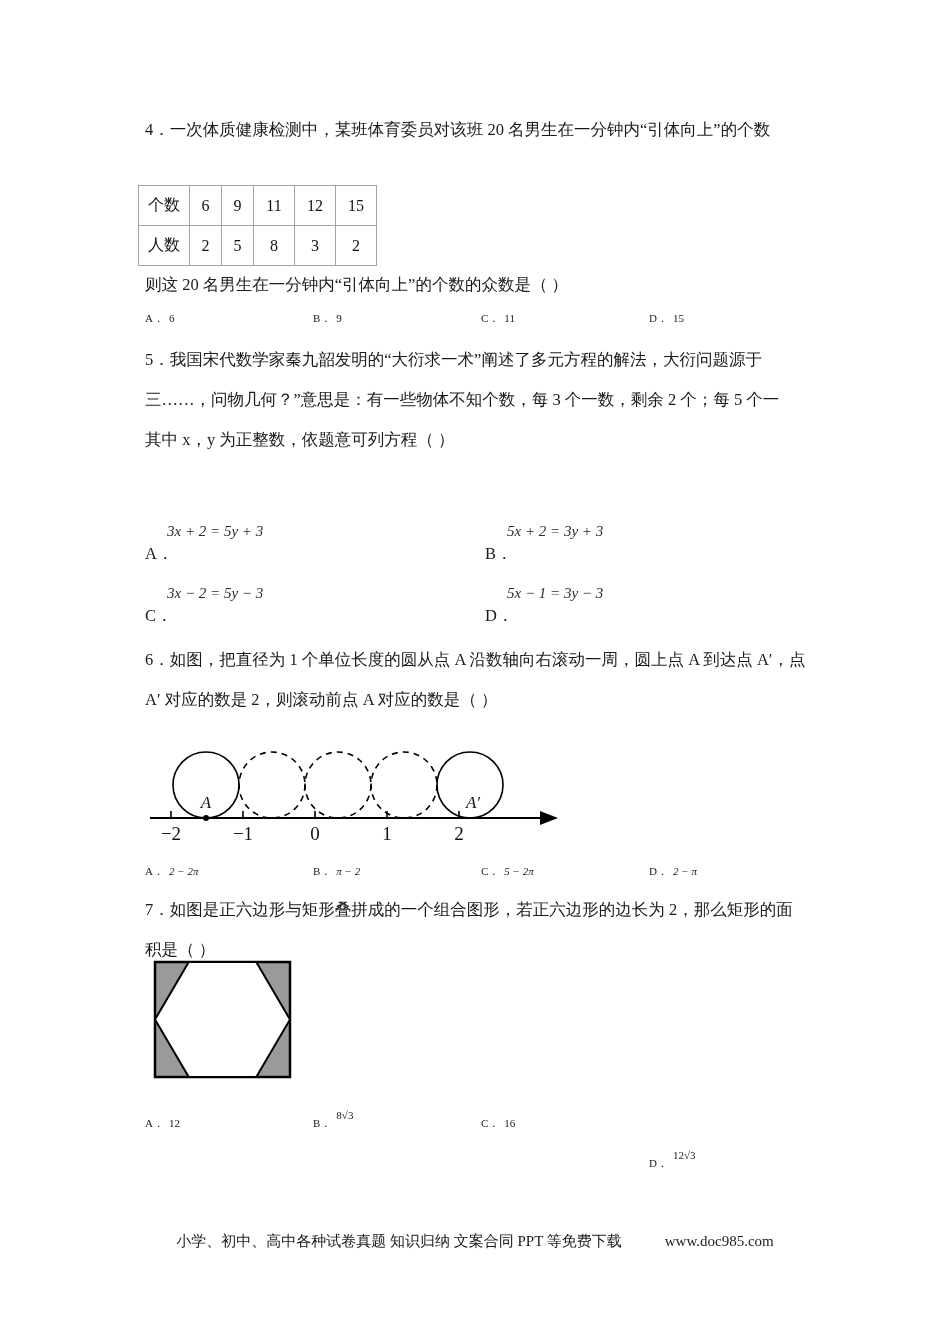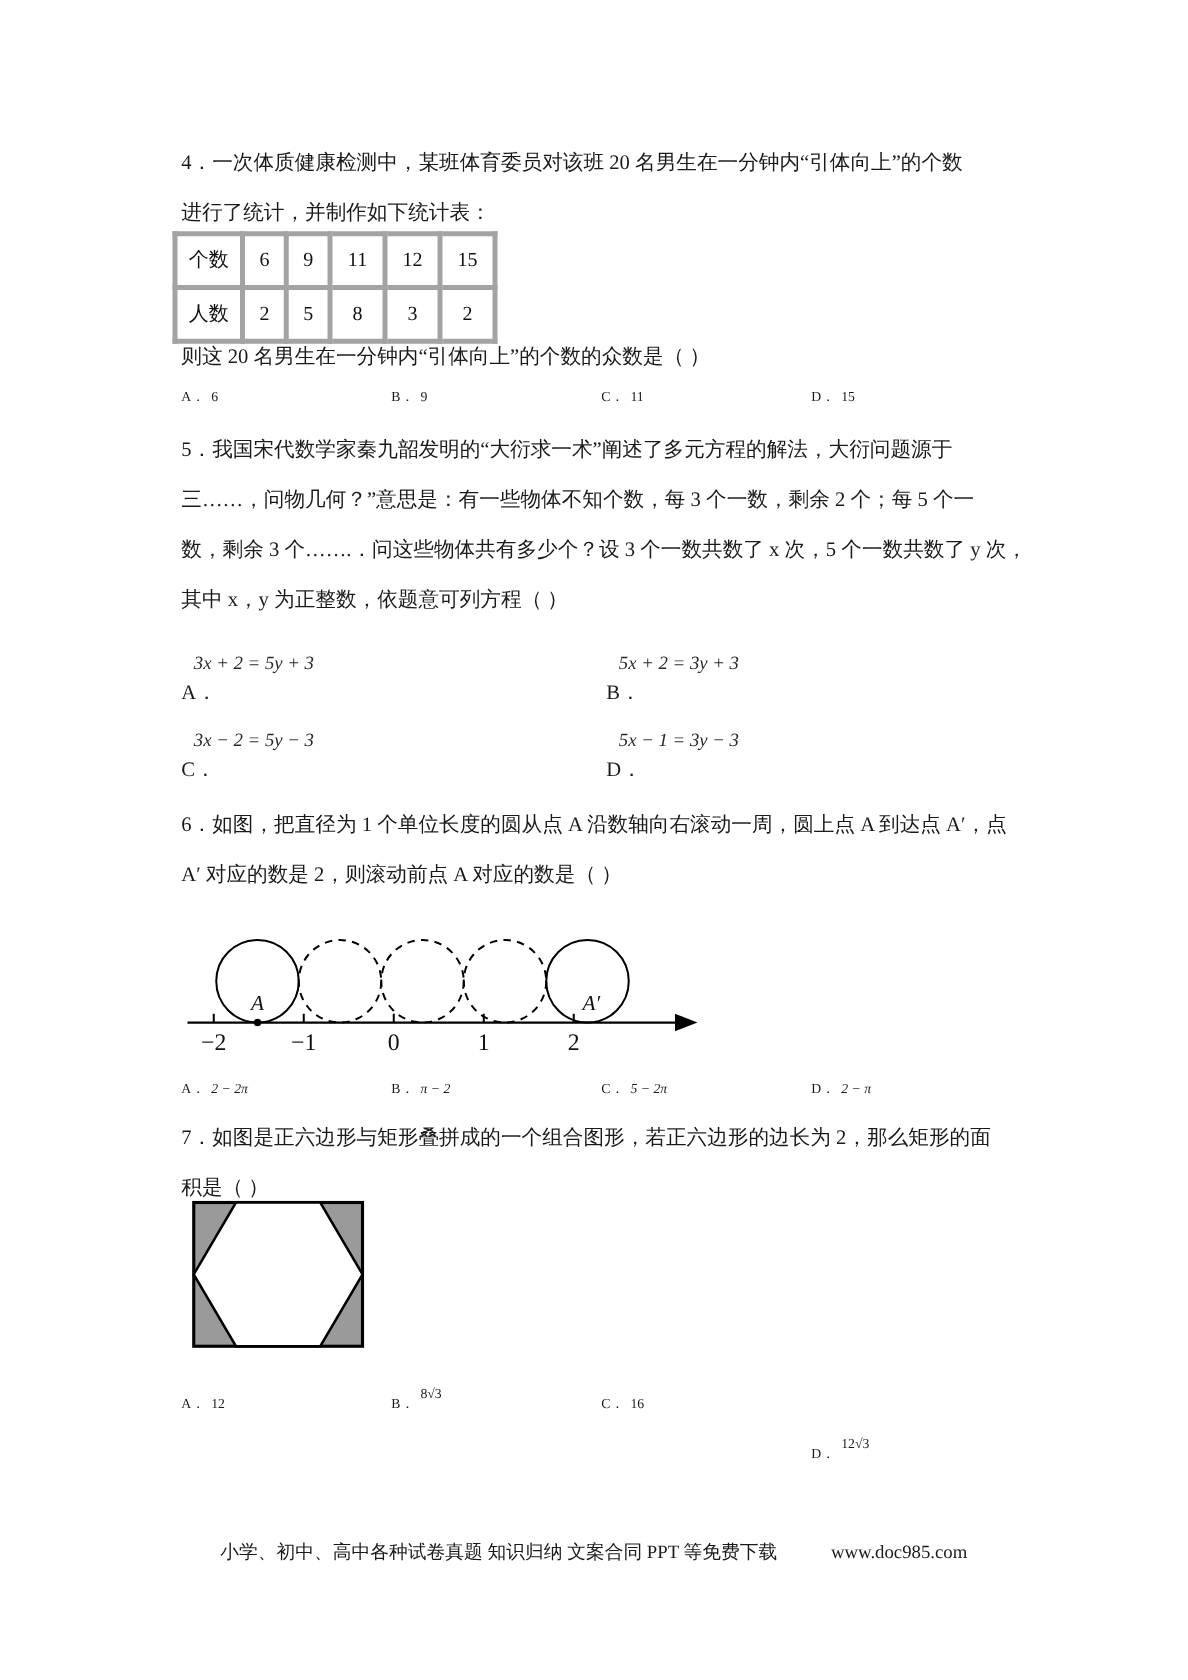--- a/index.html
+++ b/index.html
@@ -59,39 +59,39 @@
   }
   .opt-val {
     margin-left: 5px;
   }
   .opt-eq {
     position: absolute;
     font-size: 15px;
     font-style: italic;
     color: #2a2a2a;
     white-space: nowrap;
-    left: 10px;
+    left: 22px;
     top: -20px;
   }
   .opt-stack {
     position: absolute;
     font-size: 16.5px;
     color: #1a1a1a;
   }
   
   .stat-table {
     position: absolute;
     left: 138px;
     top: 185px;
     border-collapse: collapse;
     font-size: 16px;
     color: #111;
   }
   .stat-table td {
-    border: 4px solid #a3a3a3;
+    border: 1px solid #a3a3a3;
     text-align: center;
     vertical-align: middle;
     height: 39px;
     padding: 0;
     font-family: "Liberation Serif", "DejaVu Serif", serif;
   }
   .stat-table td.hdr { width: 50px; }
   .stat-table td.c0 { width: 31px; }
   .stat-table td.c1 { width: 31px; }
   .stat-table td.c2 { width: 40px; }
@@ -122,21 +122,20 @@
     margin-left: 43px;
   }
 </style>
 </head>
 <body>
 
 <div class="page">
 
   <div class="q" style="top:110px;">
     <div class="qline">4．一次体质健康检测中，某班体育委员对该班 20 名男生在一分钟内“引体向上”的个数</div>
-    <div class="qline">进行了统计，并制作如下统计表：</div>
   </div>
 
   <table class="stat-table">
     <tbody>
         <tr>
       <td class="hdr">个数</td>
       <td class="c0">6</td>
       <td class="c1">9</td>
       <td class="c2">11</td>
       <td class="c3">12</td>
@@ -168,21 +167,20 @@
       <span class="opt-lbl">C．</span><span class="opt-val">11</span>
     </div>
     <div class="opt opt-d">
       <span class="opt-lbl">D．</span><span class="opt-val">15</span>
     </div>
   </div>
 
   <div class="q" style="top:340px;">
     <div class="qline">5．我国宋代数学家秦九韶发明的“大衍求一术”阐述了多元方程的解法，大衍问题源于</div>
     <div class="qline">三……，问物几何？”意思是：有一些物体不知个数，每 3 个一数，剩余 2 个；每 5 个一</div>
-    <div class="qline">数，剩余 3 个…….．问这些物体共有多少个？设 3 个一数共数了 x 次，5 个一数共数了 y 次，</div>
     <div class="qline">其中 x，y 为正整数，依题意可列方程（    ）</div>
   </div>
 
   <div class="opts" style="top:543px; height:95px;">
     <div class="opt-stack" style="left:0px; top:0px;">
       <span class="opt-lbl">A．</span>
       <span class="opt-eq">3x + 2 = 5y + 3</span>
     </div>
     <div class="opt-stack" style="left:340px; top:0px;">
       <span class="opt-lbl">B．</span>

